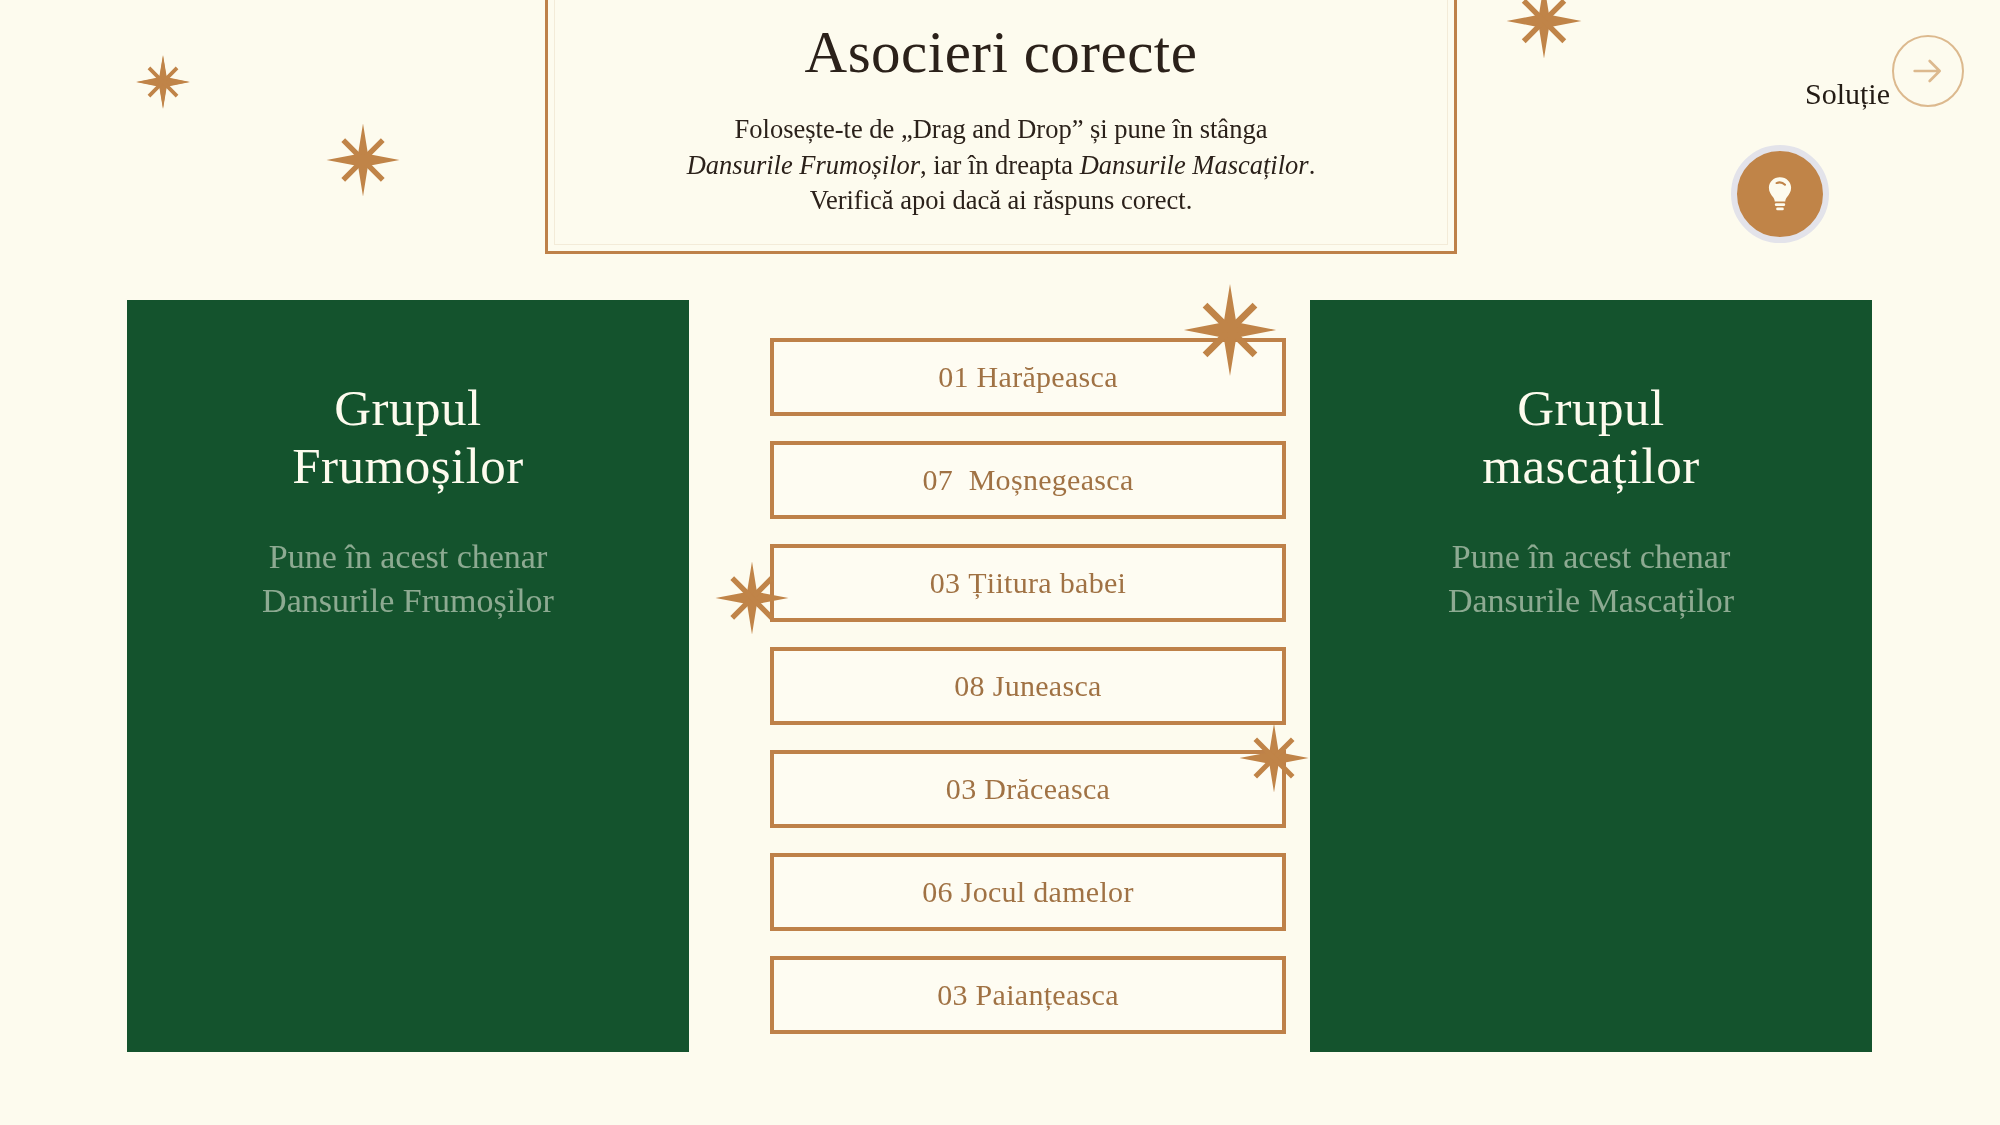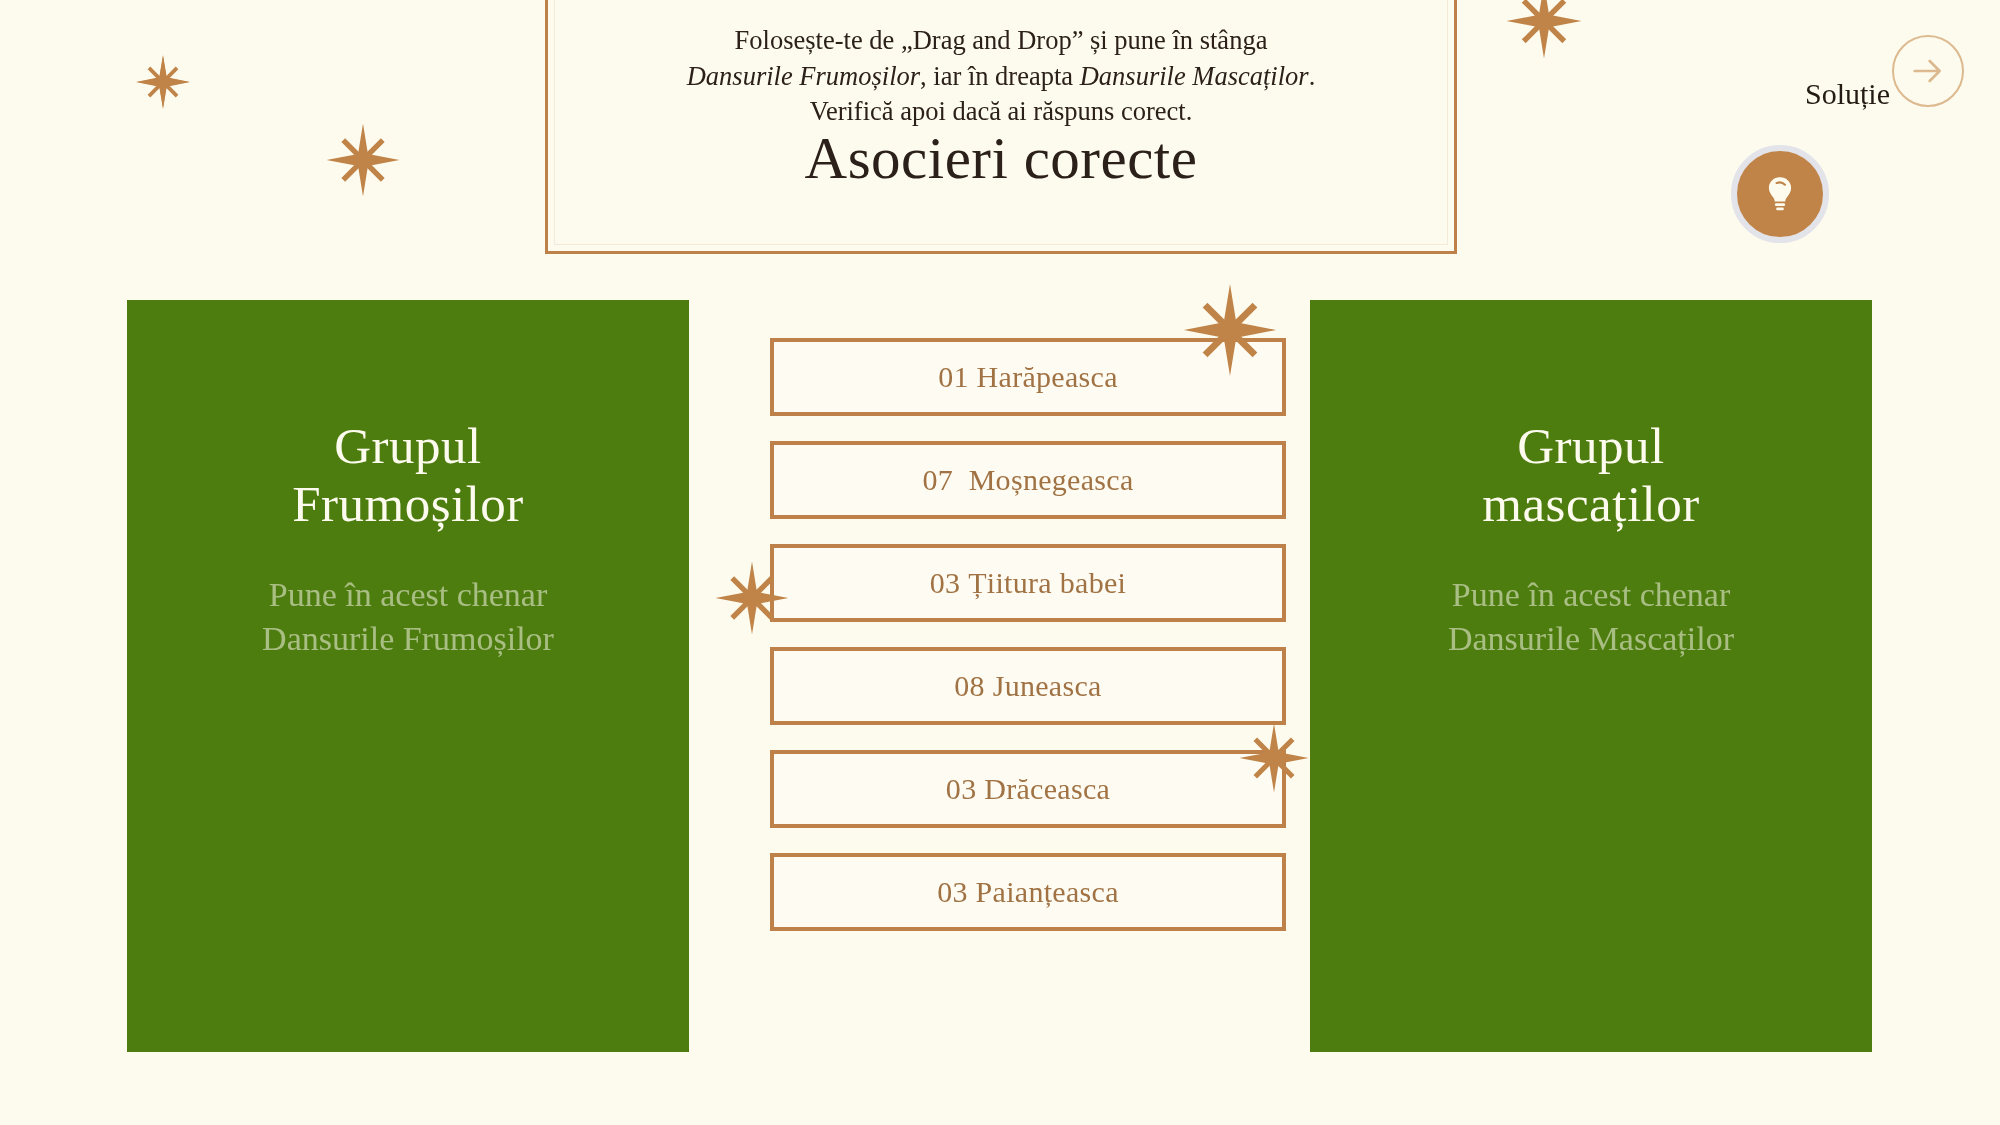--- a/index.html
+++ b/index.html
@@ -81,24 +81,24 @@
     background:#C08448;
     border:6px solid #E3E3EA;
     display:flex; align-items:center; justify-content:center;
     cursor:pointer;
   }
   #solution-button svg { width:46px; height:46px; }
 
   
   .group-panel {
     position:absolute;
-    background:#4d7c0f;
+    background:#14532d;
     display:flex; flex-direction:column;
     align-items:center;
-    padding-top:118px;
+    padding-top:80px;
   }
   #panel-left  { left:127px;  top:300px; width:562px; height:752px; }
   #panel-right { left:1310px; top:300px; width:562px; height:752px; }
 
   .group-title {
     font-size:51px;
     color:#FDFBEE;
     text-align:center;
     line-height:1.13;
     letter-spacing:0.5px;
@@ -219,32 +219,35 @@
     <div class="dance-card">
         <span class="dance-card-label">03 Țiitura babei</span>
       </div>
     <div class="dance-card">
         <span class="dance-card-label">08 Juneasca</span>
       </div>
     <div class="dance-card">
         <span class="dance-card-label">03 Drăceasca</span>
       </div>
     <div class="dance-card">
+        <span class="dance-card-label">06 Jocul damelor</span>
+      </div>
+    <div class="dance-card">
         <span class="dance-card-label">03 Paianțeasca</span>
       </div>
   </div>
 
   <div id="title-card">
     <div id="title-card-inner">
+      <div id="title-text">Asocieri corecte</div>
       <div id="subtitle-block">
         <div>Folosește-te de „Drag and Drop” și pune în stânga</div>
         <div><em>Dansurile Frumoșilor</em><span>, iar în dreapta </span><em>Dansurile Mascaților</em><span>.</span></div>
         <div>Verifică apoi dacă ai răspuns corect.</div>
       </div>
-      <div id="title-text">Asocieri corecte</div>
     </div>
   </div>
 
   <div id="next-button">
     <svg viewBox="0 0 24 24">
       <path d="M4 12 H19 M13 6 L19 12 L13 18" fill="none" stroke="#DCB98E" stroke-width="1.6" stroke-linecap="round" stroke-linejoin="round"></path>
     </svg>
   </div>
 
   <div id="solution-label">Soluție</div>

